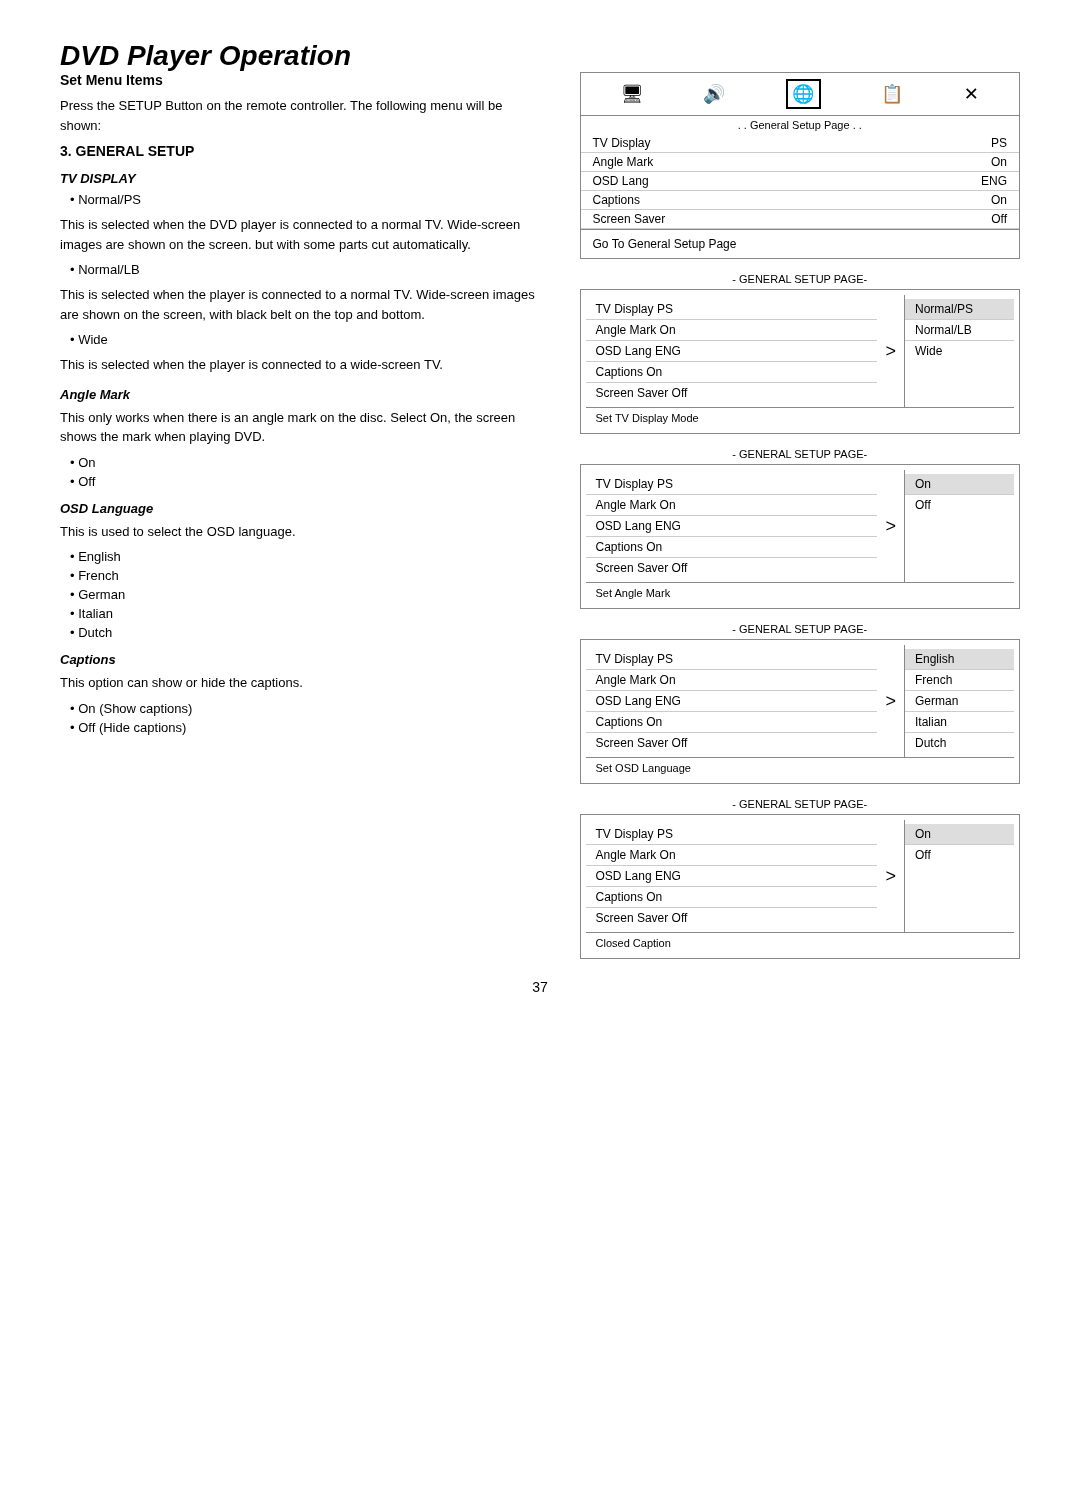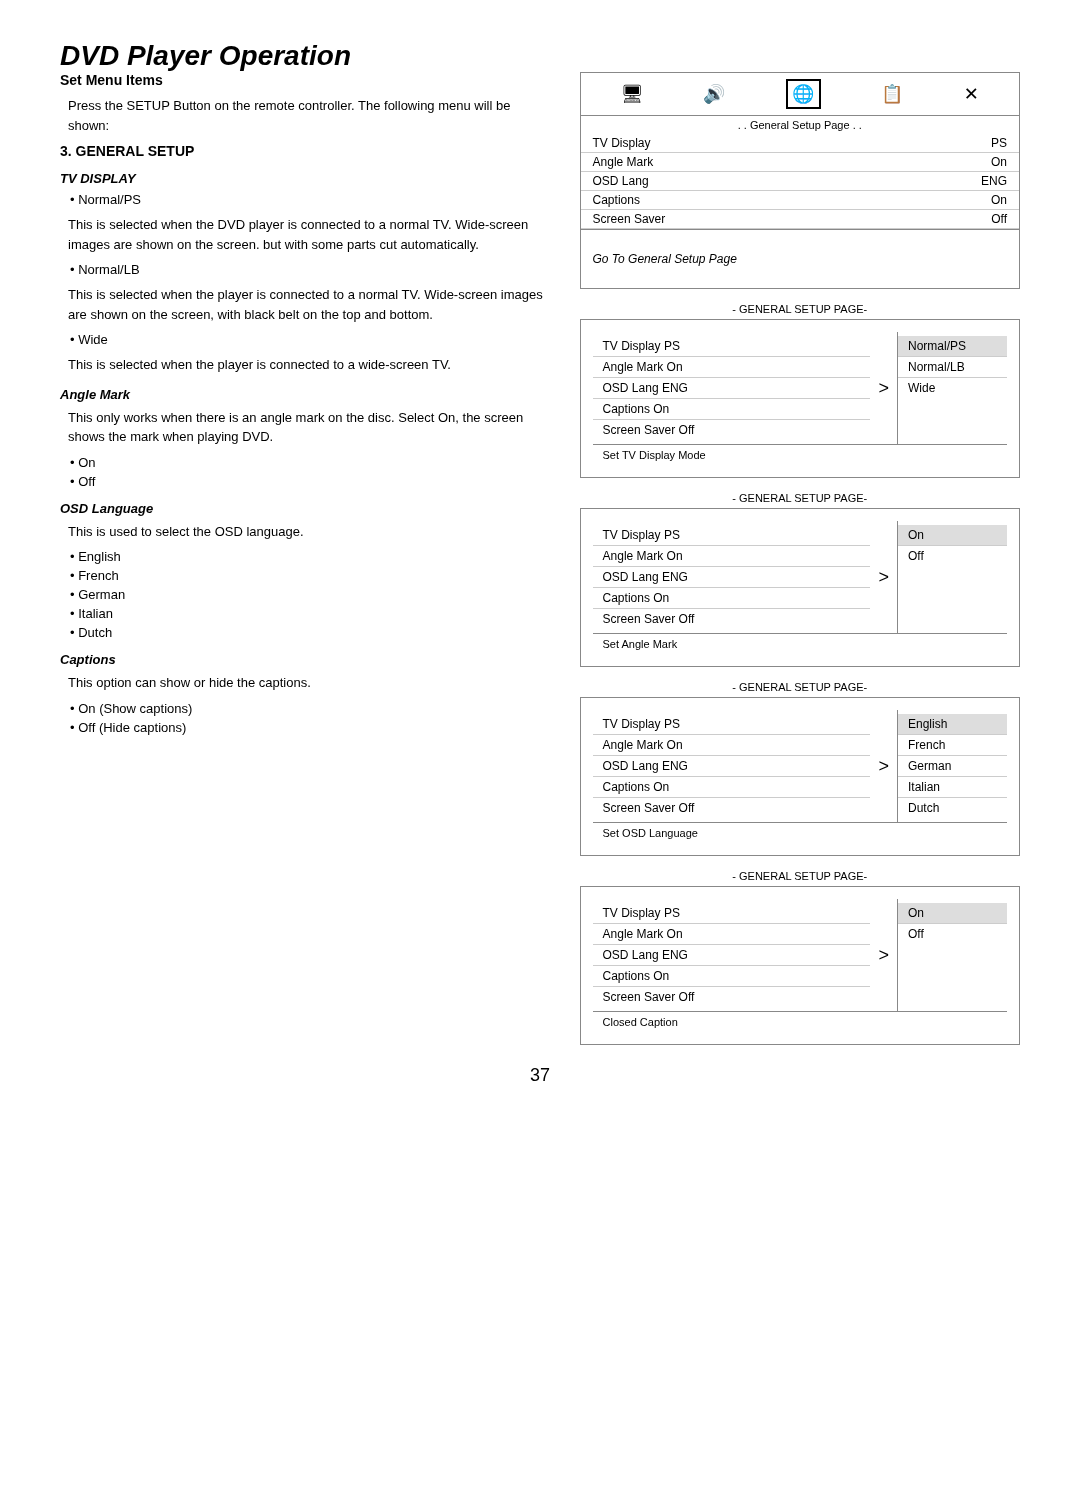--- a/index.html
+++ b/index.html
@@ -34,21 +34,20 @@
     }
     .subsection-heading {
       font-weight: bold;
       font-style: italic;
       margin-top: 12px;
       margin-bottom: 6px;
     }
     p {
       margin-bottom: 8px;
       line-height: 1.5;
-      margin-left: 8px;
     }
     ul.bullet-list {
       list-style: none;
       margin: 6px 0 8px 10px;
     }
     ul.bullet-list li::before {
       content: "• ";
     }
     ul.bullet-list li {
       margin-bottom: 4px;
@@ -84,37 +83,36 @@
     .osd-menu-row:last-child {
       border-bottom: none;
     }
     .osd-section-title {
       text-align: center;
       font-size: 11px;
       padding: 3px;
       color: #000;
     }
     .osd-goto {
-      padding: 22px 12px;
+      padding: 7px 12px;
       font-size: 12px;
       border-top: 1px solid #888;
-      font-style: italic;
     }
 
     
     .setup-page-label {
       text-align: center;
       font-size: 11px;
       margin-top: 14px;
       margin-bottom: 4px;
       color: #000;
     }
     .setup-panel {
       border: 1px solid #888;
-      padding: 12px;
+      padding: 5px;
       font-size: 12px;
     }
     .setup-panel-inner {
       display: flex;
       align-items: stretch;
     }
     .setup-left {
       flex: 1;
       padding: 4px 0;
       border-right: none;
@@ -149,21 +147,21 @@
       background: #ddd;
     }
     .setup-footer {
       padding: 4px 10px;
       font-size: 11px;
       border-top: 1px solid #888;
     }
     .page-number {
       text-align: center;
       margin-top: 20px;
-      font-size: 18px;
+      font-size: 14px;
     }
   </style>
 </head>
 <body>
 
 <div class="page-title">DVD Player Operation</div>
 
 <div class="two-col">
 
   <div class="left-col">

